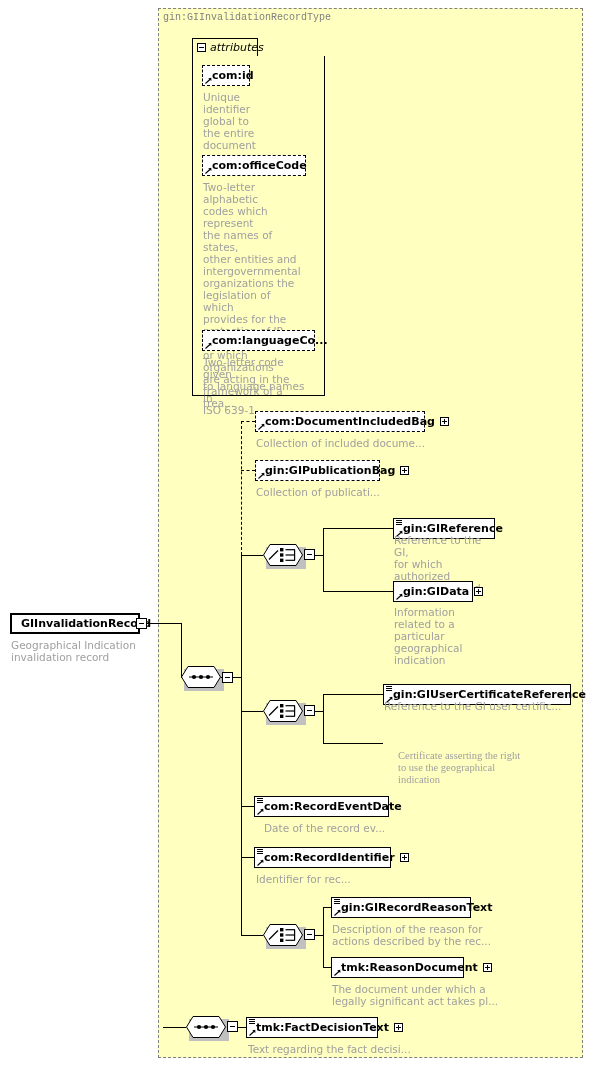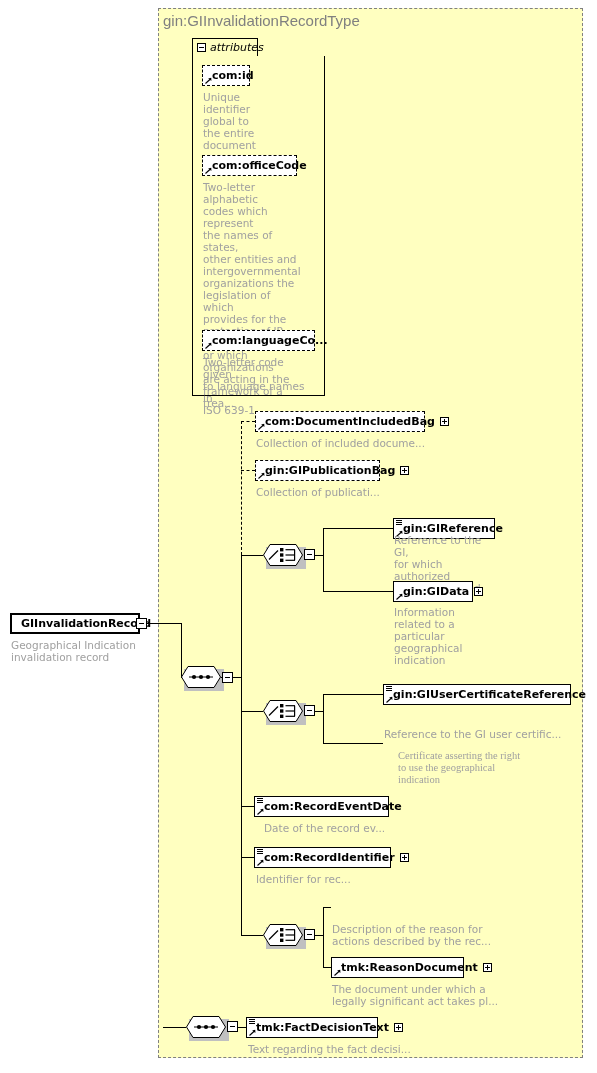--- a/index.html
+++ b/index.html
@@ -14,23 +14,23 @@
   #canvas { position:absolute; left:0; top:0; width:597px; height:1073px; }
 
   
   .type-panel {
     position:absolute;
     background:#ffffc0;
     border:1px dashed #808080;
   }
   .type-label {
     position:absolute;
-    font-size:15px;
+    font-size:10px;
     color:#808080;
-    font-family:Liberation Sans, sans-serif;
+    font-family:Liberation Mono, monospace;
     white-space:nowrap;
   }
 
   
   .attr-box {
     position:absolute;
     background:#ffffc0;
     border:1px solid #000;
     border-top:none;
   }
@@ -206,21 +206,21 @@
       </svg>
       <span class="node-label">com:id</span>
     </div>
   </div>
   <div class="anno" style="left:203px; top:91px; width:70px; white-space:pre-line;">Unique
 identifier
 global to
 the entire
 document</div>
 
-  <div class="node dashed" style="left:202px; top:155px; width:95px;">
+  <div class="node dashed" style="left:202px; top:155px; width:104px;">
     <div class="shadow"></div>
     <div class="node-inner">
       <svg class="arrow-glyph" viewBox="0 0 7 7">
         <path d="M0.5 6.5 L6 1.5" stroke="#000" stroke-width="1.1" fill="none"></path>
         <path d="M6.2 0.8 L6.4 4 L3.2 1.4 Z" fill="#000"></path>
       </svg>
       <span class="node-label">com:officeCode</span>
     </div>
   </div>
   <div class="anno" style="left:203px; top:181px; width:100px; white-space:pre-line;">Two-letter alphabetic
@@ -397,21 +397,21 @@
           <i></i>
           <i></i>
         </span>
       <svg class="arrow-glyph" viewBox="0 0 7 7">
         <path d="M0.5 6.5 L6 1.5" stroke="#000" stroke-width="1.1" fill="none"></path>
         <path d="M6.2 0.8 L6.4 4 L3.2 1.4 Z" fill="#000"></path>
       </svg>
       <span class="node-label">gin:GIUserCertificateReference</span>
     </div>
   </div>
-  <div class="anno" style="left:384px; top:700px; width:210px; white-space:pre-line;margin-top:28px;">Reference to the GI user certific...</div>
+  <div class="anno" style="left:384px; top:700px; width:210px; white-space:pre-line;">Reference to the GI user certific...</div>
 
   <div class="anno" style="left:398px; top:750px; width:160px; white-space:pre-line;font-family:Liberation Serif, serif;">Certificate asserting the right
 to use the geographical
 indication</div>
 
   <div class="ln lnh" style="left:241px; top:806px; width:13px;"></div>
   <div class="node" style="left:254px; top:796px; width:135px;">
     <div class="shadow"></div>
     <div class="node-inner">
       <span class="lines-glyph">
@@ -461,20 +461,35 @@
       <line x1="22.5" y1="16.3" x2="32" y2="16.3" stroke="#000" stroke-width="1.2"></line>
       <line x1="31.6" y1="5.7" x2="31.6" y2="16.3" stroke="#000" stroke-width="1.2"></line>
     </svg>
   </div>
   <div class="cbox" style="left:304px; top:929px;"></div>
   <div class="ln lnh" style="left:315px; top:935px; width:8px;"></div>
   <div class="ln lnv" style="left:323px; top:907px; height:61px;"></div>
   <div class="ln lnh" style="left:323px; top:907px; width:8px;"></div>
   <div class="ln lnh" style="left:323px; top:967px; width:8px;"></div>
 
+  <div class="node" style="left:331px; top:897px; width:140px;">
+    <div class="shadow"></div>
+    <div class="node-inner">
+      <span class="lines-glyph">
+          <i></i>
+          <i></i>
+          <i></i>
+        </span>
+      <svg class="arrow-glyph" viewBox="0 0 7 7">
+        <path d="M0.5 6.5 L6 1.5" stroke="#000" stroke-width="1.1" fill="none"></path>
+        <path d="M6.2 0.8 L6.4 4 L3.2 1.4 Z" fill="#000"></path>
+      </svg>
+      <span class="node-label">gin:GIRecordReasonText</span>
+    </div>
+  </div>
   <div class="anno" style="left:332px; top:923px; width:200px; white-space:pre-line;">Description of the reason for
 actions described by the rec...</div>
 
   <div class="node" style="left:331px; top:957px; width:133px;">
     <div class="shadow"></div>
     <div class="node-inner">
       <svg class="arrow-glyph" viewBox="0 0 7 7">
         <path d="M0.5 6.5 L6 1.5" stroke="#000" stroke-width="1.1" fill="none"></path>
         <path d="M6.2 0.8 L6.4 4 L3.2 1.4 Z" fill="#000"></path>
       </svg>

